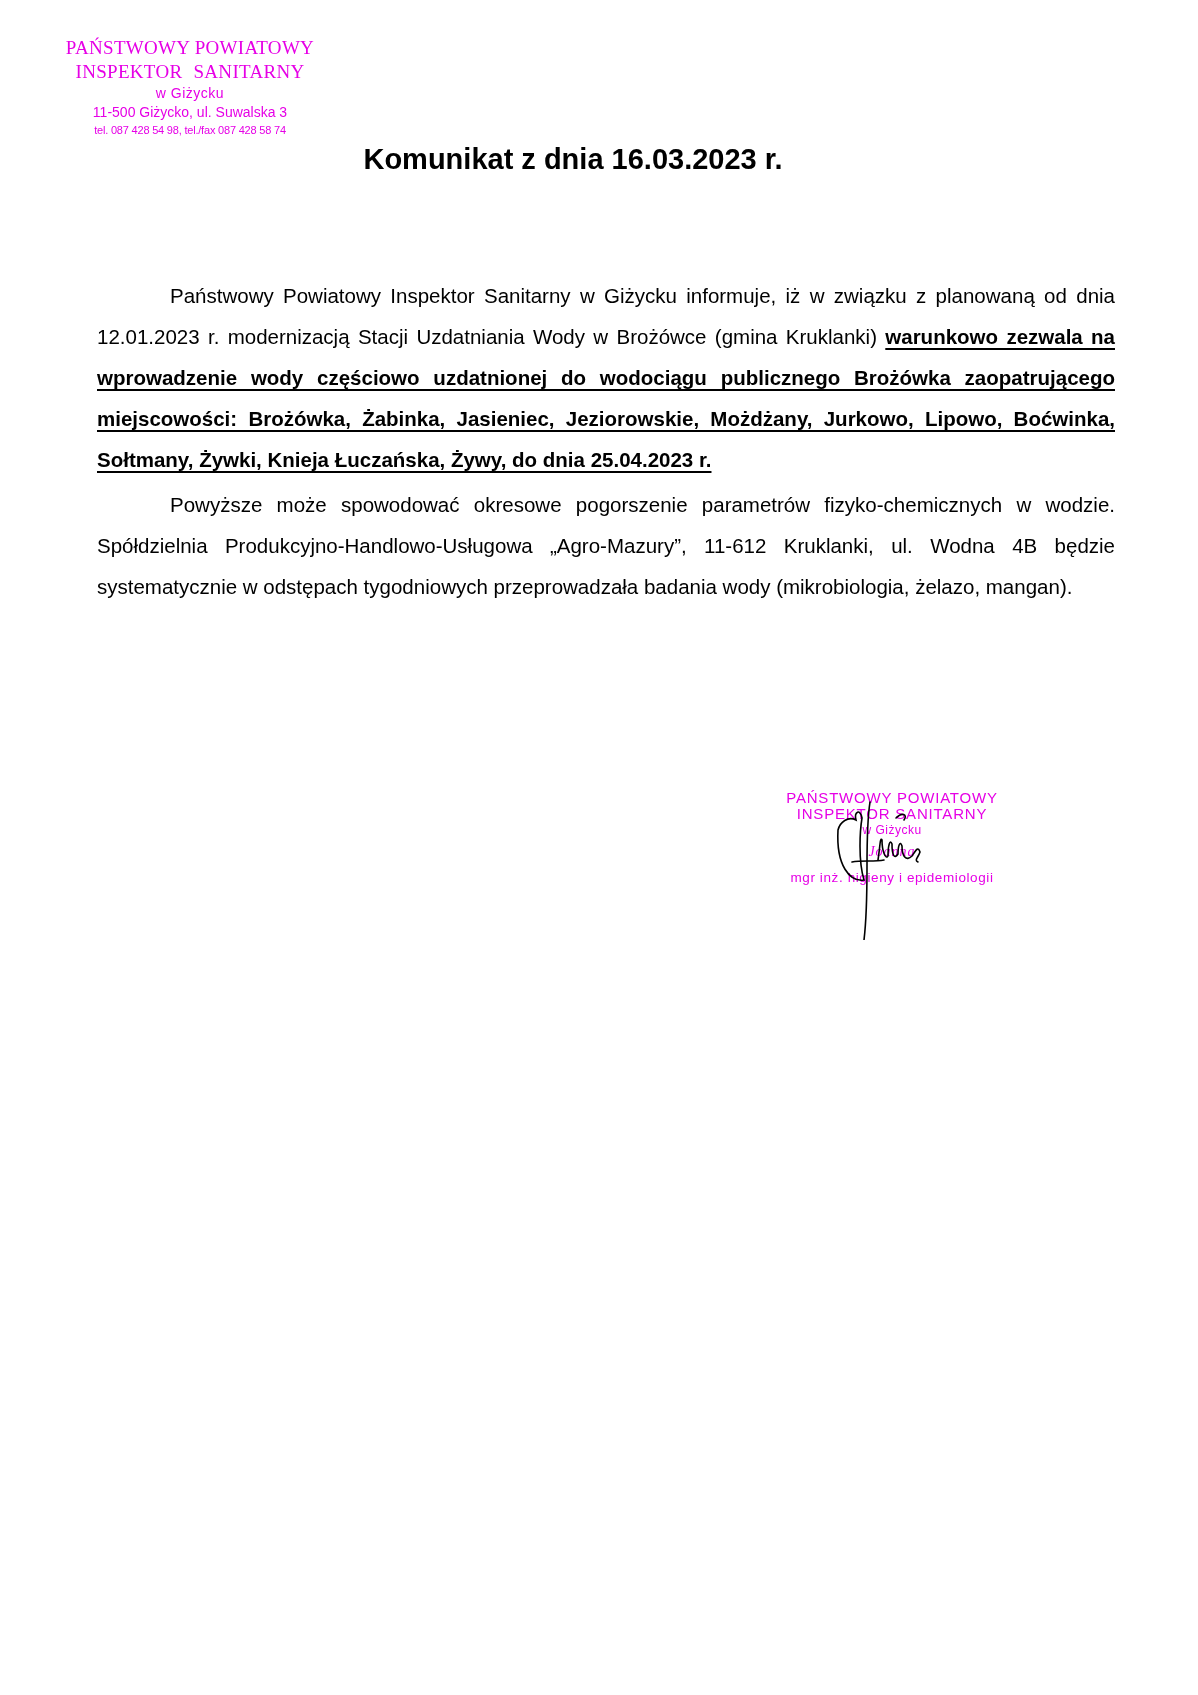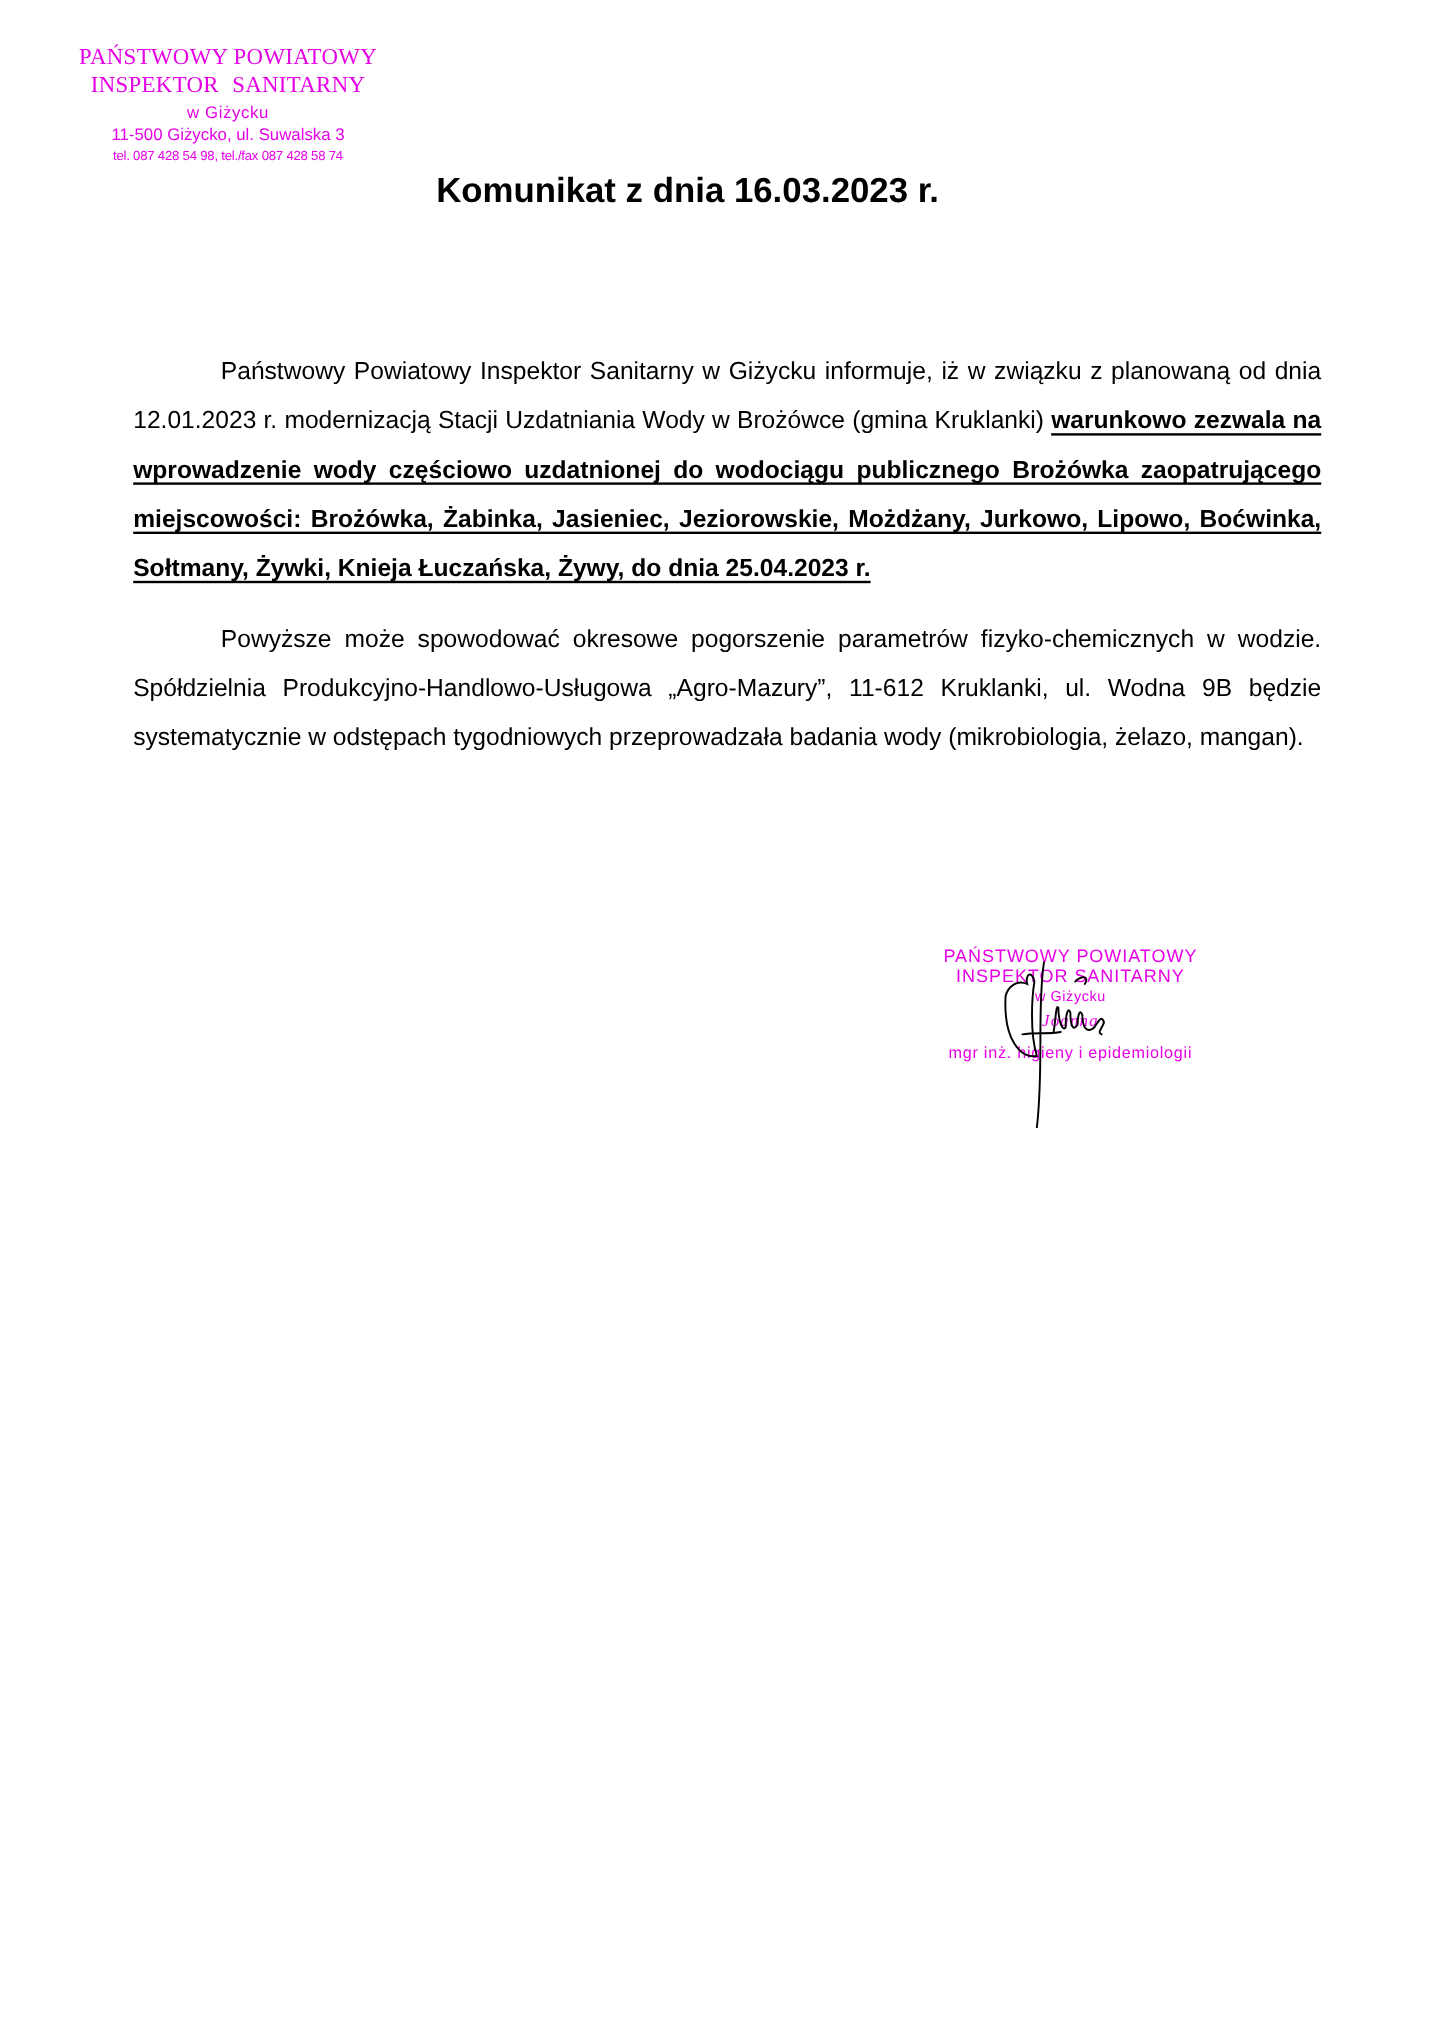--- a/index.html
+++ b/index.html
@@ -14,21 +14,21 @@
   .stamp-header .l3 { font-family: "Liberation Sans", sans-serif; font-size: 14px; margin-top: 2px; margin-bottom: 5px; letter-spacing: 0.5px; }
   .stamp-header .l4 { font-family: Liberation Sans, sans-serif; font-size: 14px; margin-bottom: 6px; }
   .stamp-header .l5 { font-family: "Liberation Sans", sans-serif; font-size: 11px; letter-spacing: -0.2px; white-space: nowrap; }
 
   .title { position: absolute; left: 0; width: 1198px; top: 143px; text-align: center;
            font-size: 29px; font-weight: bold; padding-left: 0; }
   .title span { display: inline-block; transform: translateX(-26px); }
 
   .body { position: absolute; left: 93px; width: 1026px; top: 271px;
           font-size: 20.5px; line-height: 41px; text-align: justify; }
-  .body p { margin: 18px; text-indent: 73px; }
+  .body p { margin: 4px; text-indent: 73px; }
   .body .u { font-weight: bold; text-decoration: underline; text-underline-offset: 4px; text-decoration-thickness: 2px; }
 
   .stamp-sign { position: absolute; left: 752px; top: 790px; width: 280px; text-align: center;
                 color: #e600e6; line-height: 1; font-family: "Liberation Sans", sans-serif; }
   .stamp-sign .s1 { font-size: 15px; letter-spacing: 0.8px; }
   .stamp-sign .s2 { font-size: 15px; letter-spacing: 0.8px; margin-top: 1px; }
   .stamp-sign .s3 { font-size: 12px; margin-top: 3px; letter-spacing: 0.5px; }
   .stamp-sign .s4 { font-family: "Liberation Serif", serif; font-style: italic; font-size: 14px; margin-top: 9px; letter-spacing: 1px; }
   .stamp-sign .s5 { font-size: 13.5px; margin-top: 12px; letter-spacing: 0.6px; }
 
@@ -44,21 +44,21 @@
   <div class="l4">11-500 Giżycko, ul. Suwalska 3</div>
   <div class="l5">tel. 087 428 54 98, tel./fax 087 428 58 74</div>
 </div>
 
 <div class="title">
   <span>Komunikat z dnia 16.03.2023 r.</span>
 </div>
 
 <div class="body">
   <p><span>Państwowy Powiatowy Inspektor Sanitarny w Giżycku informuje, iż w związku z planowaną od dnia 12.01.2023 r. modernizacją Stacji Uzdatniania Wody w Brożówce (gmina Kruklanki) </span><span class="u">warunkowo zezwala na wprowadzenie wody częściowo uzdatnionej do wodociągu publicznego Brożówka zaopatrującego miejscowości: Brożówka, Żabinka, Jasieniec, Jeziorowskie, Możdżany, Jurkowo, Lipowo, Boćwinka, Sołtmany, Żywki, Knieja Łuczańska, Żywy, do dnia 25.04.2023 r.</span></p>
-  <p>Powyższe może spowodować okresowe pogorszenie parametrów fizyko-chemicznych w wodzie. Spółdzielnia Produkcyjno-Handlowo-Usługowa „Agro-Mazury”, 11-612 Kruklanki, ul. Wodna 9B będzie systematycznie w odstępach tygodniowych przeprowadzała badania wody (mikrobiologia, żelazo, mangan).</p>
+  <p>Powyższe może spowodować okresowe pogorszenie parametrów fizyko-chemicznych w wodzie. Spółdzielnia Produkcyjno-Handlowo-Usługowa „Agro-Mazury”, 11-612 Kruklanki, ul. Wodna 4B będzie systematycznie w odstępach tygodniowych przeprowadzała badania wody (mikrobiologia, żelazo, mangan).</p>
 </div>
 
 <div class="stamp-sign">
   <div class="s1">PAŃSTWOWY POWIATOWY</div>
   <div class="s2">INSPEKTOR SANITARNY</div>
   <div class="s3">w Giżycku</div>
   <div class="s4">Joanna</div>
   <div class="s5">mgr inż. higieny i epidemiologii</div>
 </div>
 

